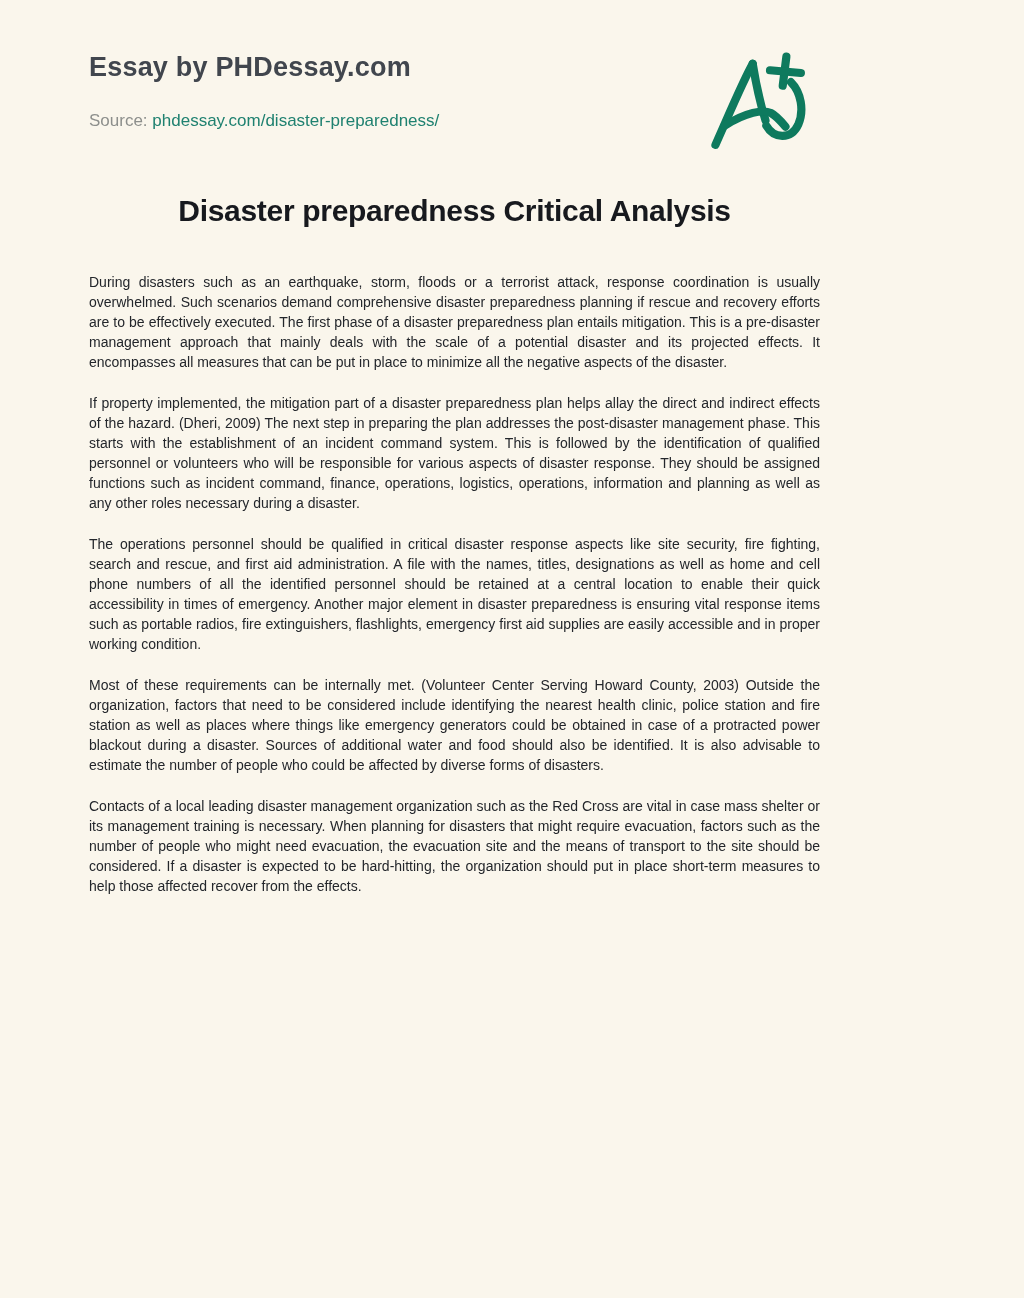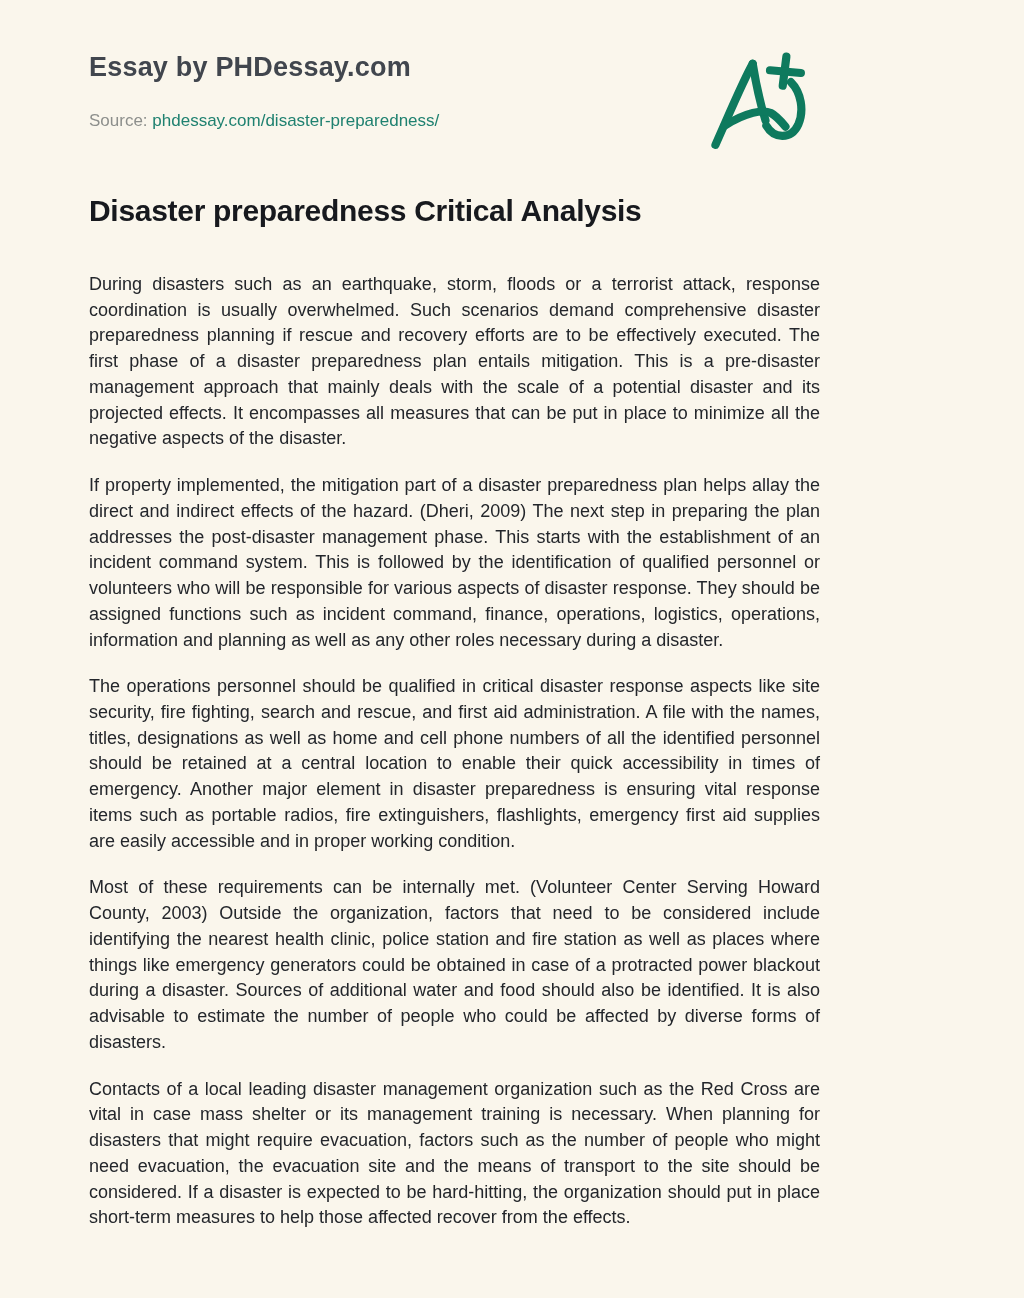--- a/index.html
+++ b/index.html
@@ -42,24 +42,25 @@
     height: 110px;
     margin-right: 10px;
     flex: 0 0 auto;
   }
   .doc-title {
     margin-top: 36px;
     font-size: 30px;
     font-weight: 700;
     color: #17191E;
     letter-spacing: -0.3px;
+    text-align: center;
   }
   .doc-body { margin-top: 44px; }
   .doc-body p {
-    font-size: 18px;
+    font-size: 14px;
     line-height: 1.43;
     color: #23262B;
     text-align: justify;
     margin-bottom: 21px;
   }
   .doc-body p:last-child { margin-bottom: 12px; }
 </style>
 </head>
 <body>
 

